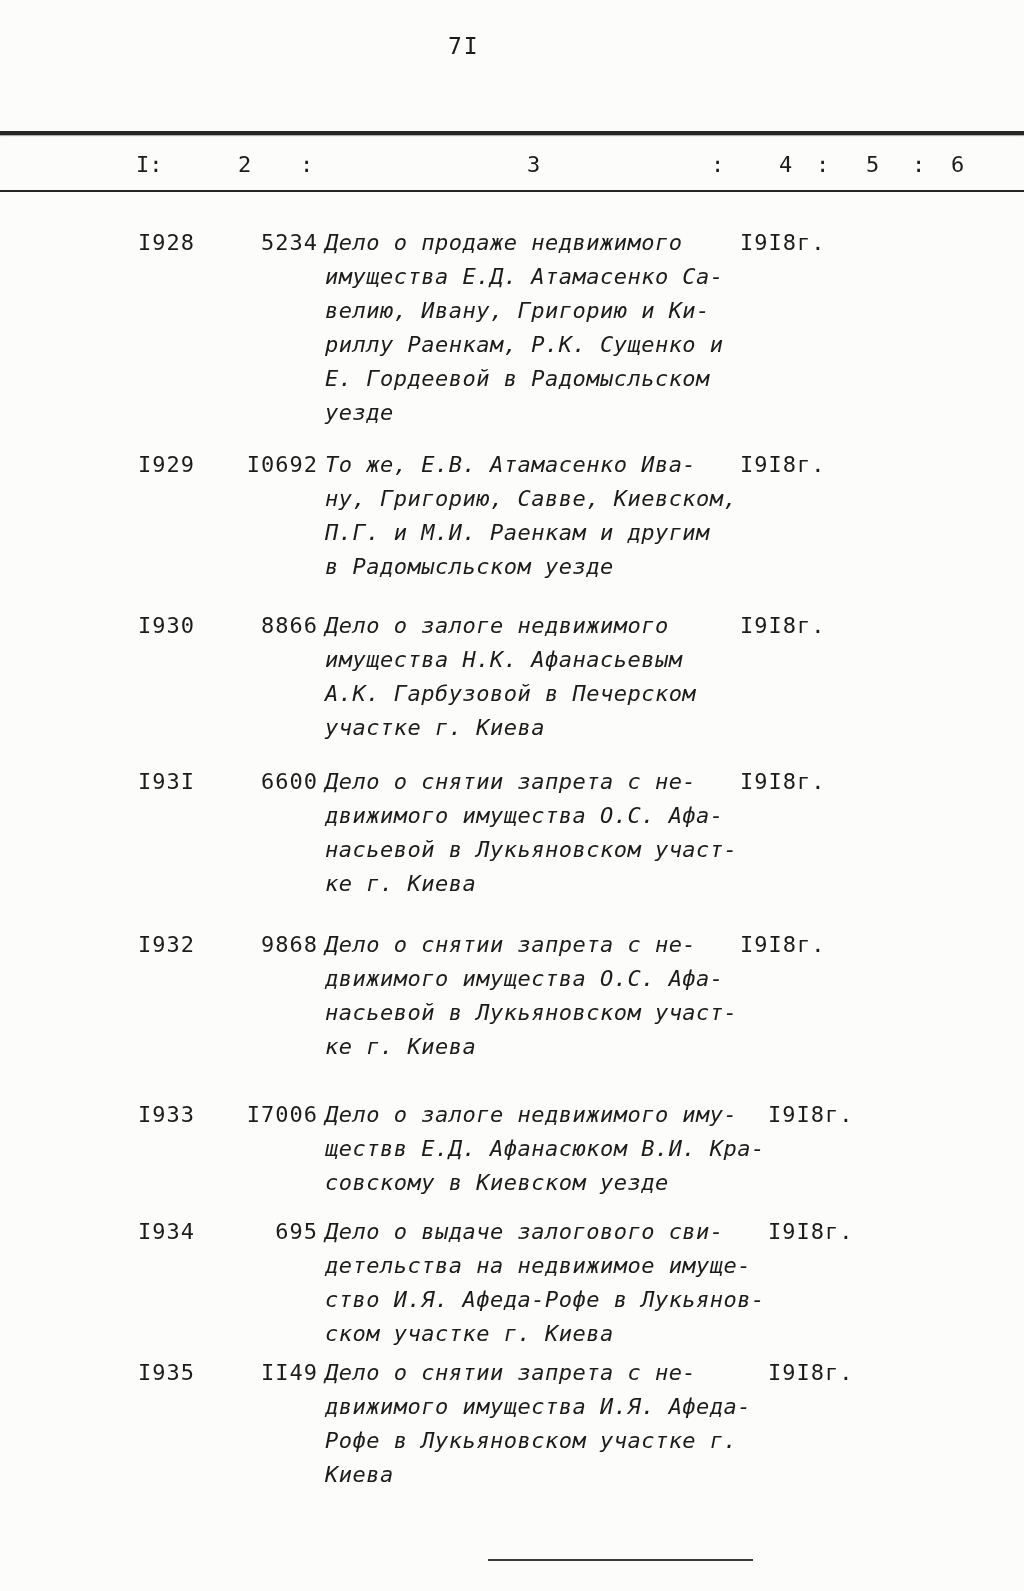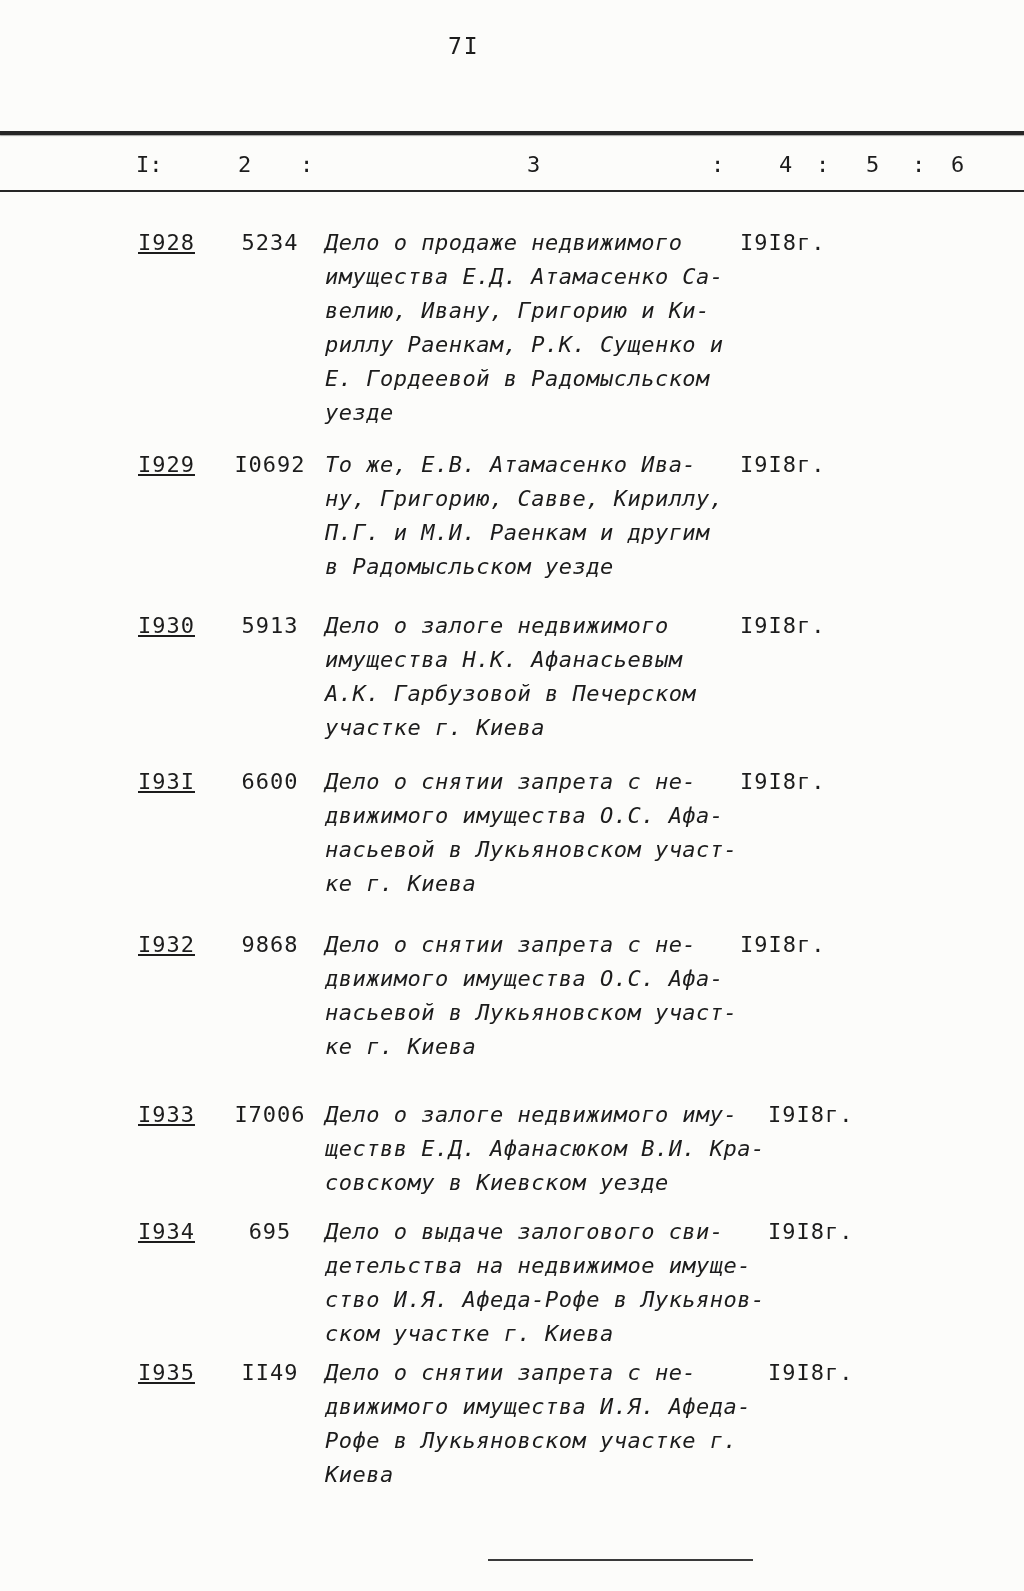--- a/index.html
+++ b/index.html
@@ -26,22 +26,22 @@
   .hc1 { left:238px; }
   .hc2 { left:300px; }
   .hc3 { left:527px; }
   .hc4 { left:711px; }
   .hc5 { left:779px; }
   .hc6 { left:816px; }
   .hc7 { left:866px; }
   .hc8 { left:912px; }
   .hc9 { left:951px; }
   .entry { position:absolute; left:0; width:1024px; font-size:22px; line-height:34px; }
-  .entry .no   { position:absolute; left:138px; top:0; letter-spacing:1px;text-decoration:underline; }
-  .entry .item { position:absolute; left:222px; top:0; width:96px; text-align:center; letter-spacing:1px; }
+  .entry .no   { position:absolute; left:138px; top:0; letter-spacing:1px; }
+  .entry .item { position:absolute; left:222px; top:0; width:96px; text-align:right; letter-spacing:1px; }
   .entry .desc { position:absolute; left:325px; top:0; white-space:pre; letter-spacing:0.5px;font-style:italic; }
   .entry .date { position:absolute; left:740px; top:0; letter-spacing:1px; }
   .entry.wide .date { left:768px; }
 </style>
 </head>
 <body>
 
 <div class="page">
 
   <div class="pagenum">7I</div>
@@ -72,29 +72,29 @@
 риллу Раенкам, Р.К. Сущенко и
 Е. Гордеевой в Радомысльском
 уезде</span>
     <span class="date">I9I8г.</span>
   </div>
 
   <div class="entry" style="top:448px">
     <span class="no">I929</span>
     <span class="item">I0692</span>
     <span class="desc">То же, Е.В. Атамасенко Ива-
-ну, Григорию, Савве, Кириллу,
+ну, Григорию, Савве, Киевском,
 П.Г. и М.И. Раенкам и другим
 в Радомысльском уезде</span>
     <span class="date">I9I8г.</span>
   </div>
 
   <div class="entry" style="top:609px">
     <span class="no">I930</span>
-    <span class="item">5913</span>
+    <span class="item">8866</span>
     <span class="desc">Дело о залоге недвижимого
 имущества Н.К. Афанасьевым
 А.К. Гарбузовой в Печерском
 участке г. Киева</span>
     <span class="date">I9I8г.</span>
   </div>
 
   <div class="entry" style="top:765px">
     <span class="no">I93I</span>
     <span class="item">6600</span>

